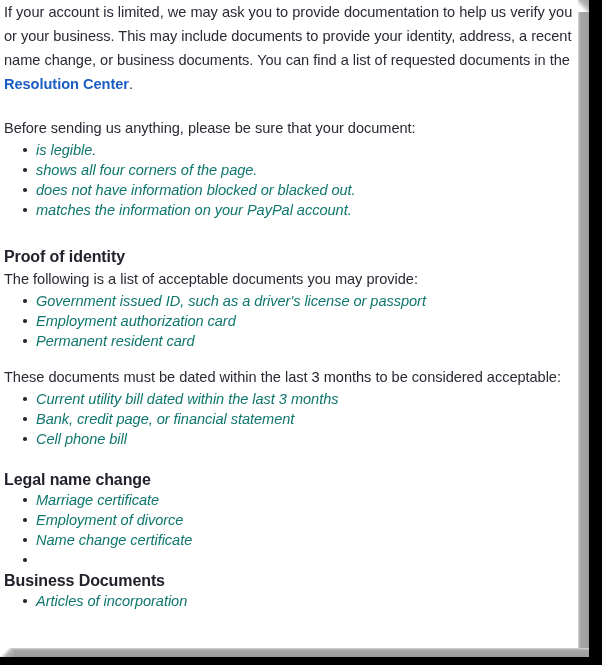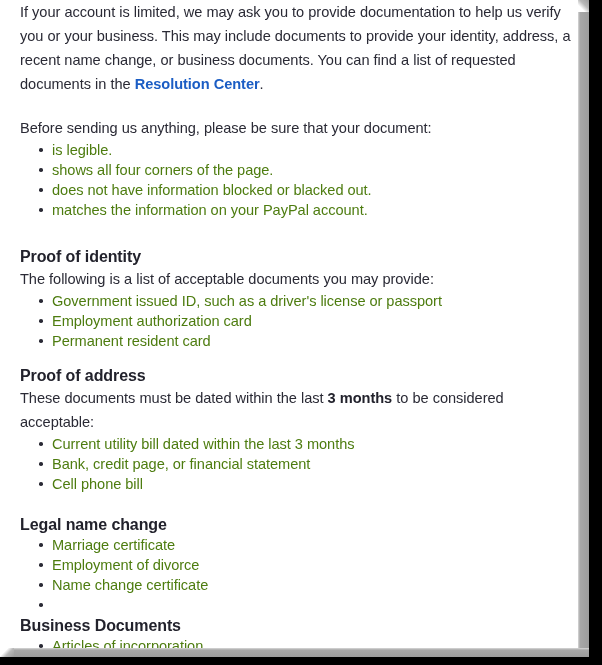--- a/index.html
+++ b/index.html
@@ -58,21 +58,21 @@
     width: 11px;
     height: 12px;
     background: linear-gradient(225deg, #9c9c9c 0%, #b9b9b9 40%, #ffffff 70%, #ffffff 100%);
   }
 
   .content {
     position: absolute;
     left: 0;
     top: 0;
     width: 586px;
-    padding: 0px 6px 0px 20px;
+    padding: 0px 6px 0px 4px;
     box-sizing: border-box;
   }
 
   p.para {
     margin: 0;
     color: #2a2a35;
     font-size: 14.6px;
     line-height: 24px;
     letter-spacing: -0.05px;
     word-spacing: 0.1px;
@@ -103,37 +103,38 @@
     letter-spacing: -0.1px;
   }
 
   ul.bullets {
     margin: 0;
     padding: 0;
     list-style: none;
   }
   ul.bullets li {
     position: relative;
-    color: #4d7c0f;
+    color: #0f766e;
     font-size: 14.6px;
     line-height: 20px;
     padding: 0 0 0 32px;
     margin: 0 0 0 0;
     letter-spacing: -0.05px;
+    font-style: italic;
   }
   ul.bullets li .bullet-dot {
     position: absolute;
     left: 19px;
     top: 8px;
     width: 3.5px;
     height: 3.5px;
     border-radius: 50%;
     background: #2a2a35;
   }
-  b.strong { font-weight: bold; color: #22222c; }
+  b.strong { font-weight: normal; color: #22222c; }
 </style>
 </head>
 <body>
 
 <div id="page-card">
   <div class="content">
 
     <p class="para intro"><span>If your account is limited, we may ask you to provide documentation to help us verify you or your business. This may include documents to provide your identity, address, a recent name change, or business documents. You can find a list of requested documents in the </span><a class="link" href="#">Resolution Center</a><span>.</span></p>
 
     <div class="spacer-lg"></div>
@@ -153,21 +154,20 @@
     <h3 class="section-heading">Proof of identity</h3>
     <p class="para">The following is a list of acceptable documents you may provide:</p>
     <ul class="bullets">
       <li><span class="bullet-dot"></span><span>Government issued ID, such as a driver's license or passport</span></li>
       <li><span class="bullet-dot"></span><span>Employment authorization card</span></li>
       <li><span class="bullet-dot"></span><span>Permanent resident card</span></li>
     </ul>
 
     <div class="spacer-md"></div>
 
-    <h3 class="section-heading">Proof of address</h3>
     <p class="para"><span>These documents must be dated within the last </span><b class="strong">3 months</b><span> to be considered acceptable:</span></p>
     <ul class="bullets">
       <li><span class="bullet-dot"></span><span>Current utility bill dated within the last 3 months</span></li>
       <li><span class="bullet-dot"></span><span>Bank, credit page, or financial statement</span></li>
       <li><span class="bullet-dot"></span><span>Cell phone bill</span></li>
     </ul>
 
     <div class="spacer-md"></div>
     <div class="spacer-sm"></div>
 

